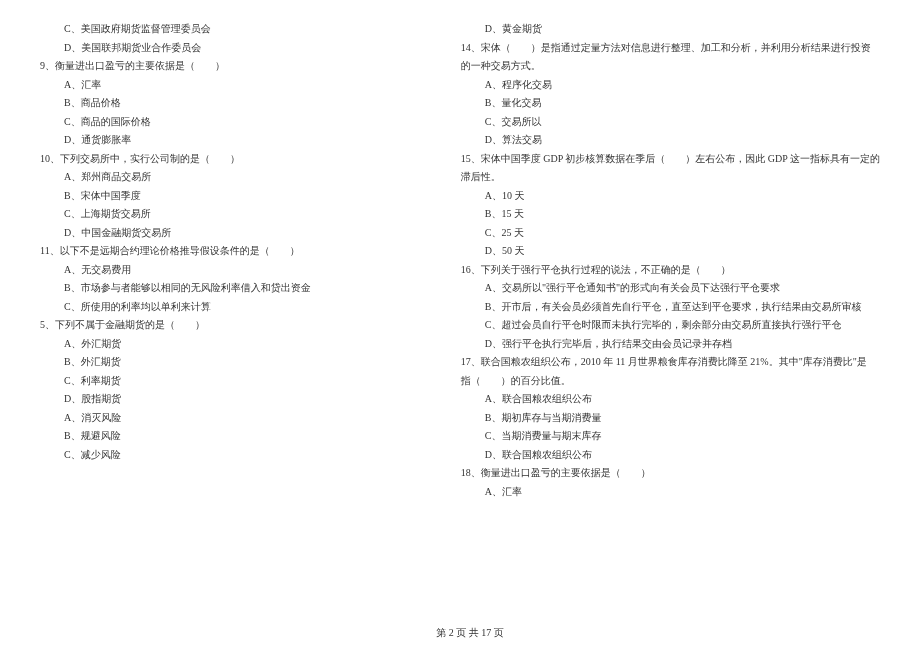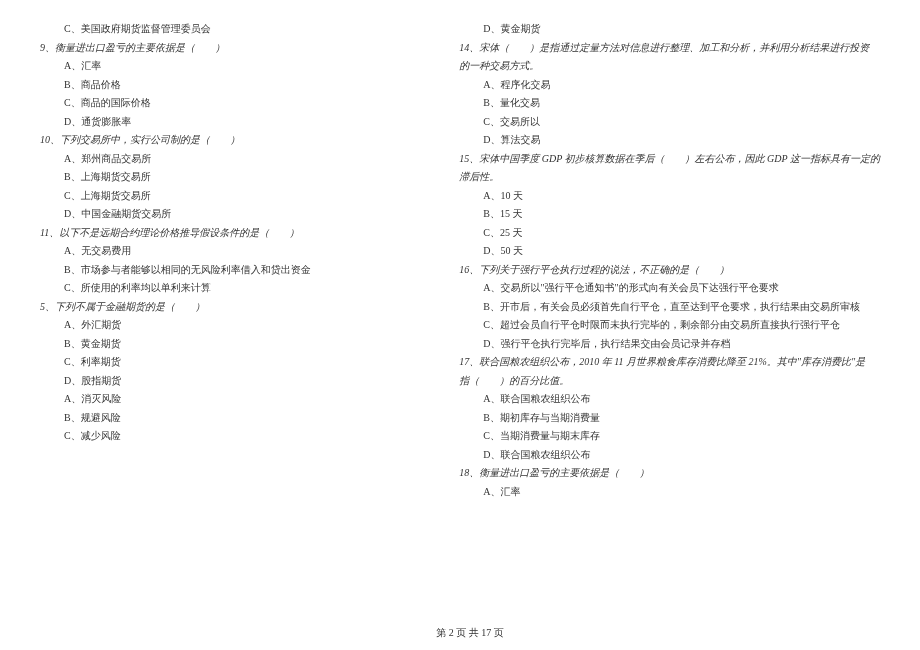--- a/index.html
+++ b/index.html
@@ -28,55 +28,55 @@
     }
     .line {
       line-height: 1.85;
       white-space: nowrap;
     }
     .opt {
       padding-left: 24px;
     }
     .q {
       padding-left: 0;
-      font-style: italic;
     }
     .footer {
       position: absolute;
       bottom: 10px;
       left: 0;
       width: 100%;
       text-align: center;
       font-size: 10px;
       margin-left: 10px;
     }
   </style>
 </head>
 <body>
 
 <div class="columns">
   <div class="column">
     <div class="line opt">C、美国政府期货监督管理委员会</div>
+    <div class="line opt">D、美国联邦期货业合作委员会</div>
     <div class="line q">9、衡量进出口盈亏的主要依据是（　　）</div>
     <div class="line opt">A、汇率</div>
     <div class="line opt">B、商品价格</div>
     <div class="line opt">C、商品的国际价格</div>
     <div class="line opt">D、通货膨胀率</div>
     <div class="line q">10、下列交易所中，实行公司制的是（　　）</div>
     <div class="line opt">A、郑州商品交易所</div>
-    <div class="line opt">B、上海期货交易所</div>
+    <div class="line opt">B、宋体中国季度</div>
     <div class="line opt">C、上海期货交易所</div>
     <div class="line opt">D、中国金融期货交易所</div>
     <div class="line q">11、以下不是远期合约理论价格推导假设条件的是（　　）</div>
     <div class="line opt">A、无交易费用</div>
     <div class="line opt">B、市场参与者能够以相同的无风险利率借入和贷出资金</div>
     <div class="line opt">C、所使用的利率均以单利来计算</div>
     <div class="line q">5、下列不属于金融期货的是（　　）</div>
     <div class="line opt">A、外汇期货</div>
-    <div class="line opt">B、黄金期货</div>
+    <div class="line opt">B、外汇期货</div>
     <div class="line opt">C、利率期货</div>
     <div class="line opt">D、股指期货</div>
     <div class="line opt">A、消灭风险</div>
     <div class="line opt">B、规避风险</div>
     <div class="line opt">C、减少风险</div>
   </div>
 
   <div class="column">
     <div class="line opt">D、黄金期货</div>
     <div class="line q">14、宋体（　　）是指通过定量方法对信息进行整理、加工和分析，并利用分析结果进行投资</div>

